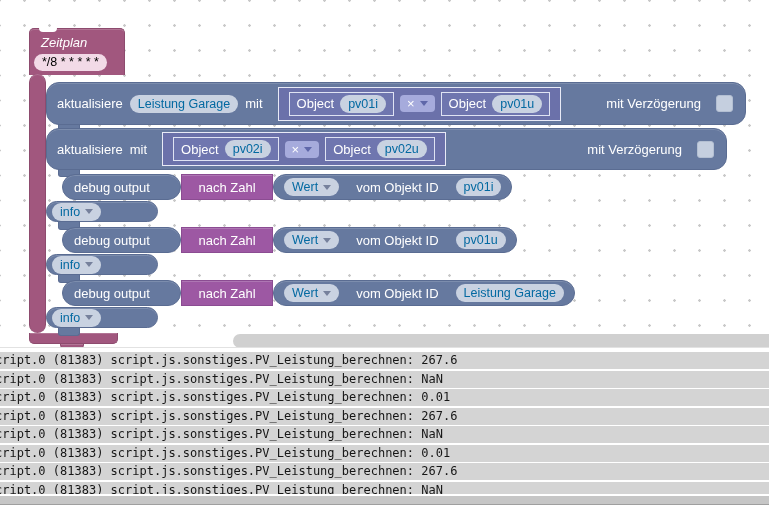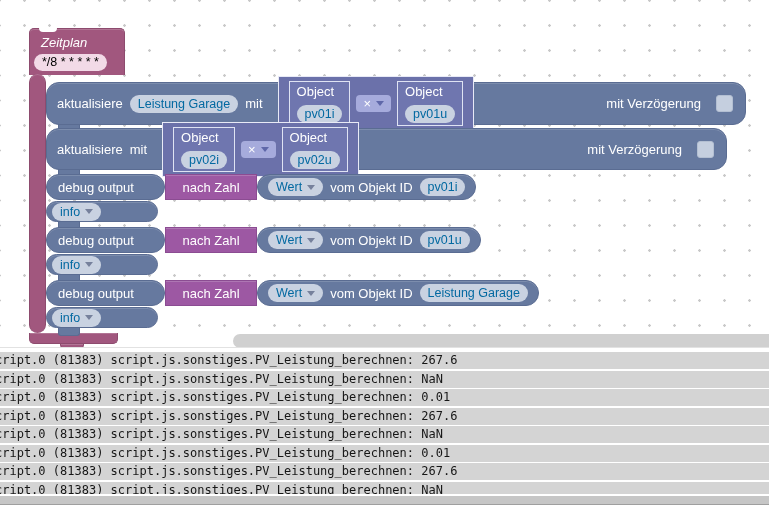--- a/index.html
+++ b/index.html
@@ -31,36 +31,36 @@
   .zp-spine{left:29px;top:74px;width:17px;height:259px;border-top:none;border-bottom:none;}
   .zp-foot{left:29px;top:333px;width:89px;height:11px;border-radius:0 0 5px 5px;border-top:none;}
   .zp-foot-tab{left:60px;top:343px;width:24px;height:6px;border-radius:0 0 4px 4px;}
 
   
   .row{display:flex;align-items:center;padding:0 12px 0 10px;gap:7px;}
   .row1{left:46px;top:82px;width:700px;height:43px;}
   .row2{left:46px;top:128px;width:681px;height:42px;}
   .mathblk{display:flex;align-items:center;gap:6px;padding:4px 10px;background:#6b71aa;
            border:1px solid #e8eaf6;margin-left:8px;}
-  .objblk{display:flex;gap:6px;padding:2px 7px;background:#6f76af;
-          border:1px solid #dfe3f3;flex-direction:column;}
+  .objblk{display:flex;align-items:center;gap:6px;padding:2px 7px;background:#6f76af;
+          border:1px solid #dfe3f3;}
   .opblk{background:#a6abdc;border-radius:4px;padding:1px 7px;display:inline-flex;align-items:center;
          gap:5px;color:#fff;}
   .opblk .caret{border-top-color:#5f67a9;}
   .delay{margin-left:auto;display:flex;align-items:center;gap:15px;}
   .checkbox{width:15px;height:15px;background:#c5cfdf;border-radius:3px;border:1px solid #b3bfd2;}
 
   
   .dbg{position:absolute;left:46px;}
-  .dbg-line1{display:flex;height:26px;}
+  .dbg-line1{display:flex;height:26px;padding-left:16px;}
   .seg{box-sizing:border-box;display:flex;align-items:center;color:#fff;font-size:13px;}
   .seg-base{width:119px;padding-left:11px;}
   .seg-conv{width:92px;justify-content:center;background:#9d58a3;border:1px solid #8b4c92;
             box-shadow:inset 0 1px 0 rgba(255,255,255,.18);}
-  .seg-val{gap:7px;padding:0 10px;text-align:center;}
+  .seg-val{gap:17px;padding:0 10px;text-align:center;}
   .dbg-line2{margin-top:1px;width:112px;height:21px;display:flex;align-items:center;
              padding-left:5px;box-sizing:border-box;}
   .dbg1{top:174px;} .dbg2{top:227px;} .dbg3{top:280px;}
 
   
   .stack-tab{position:absolute;left:58px;width:20px;background:#66799f;border:1px solid #5a6c92;
              border-top:none;border-radius:0 0 3px 3px;}
 
   
   .hscroll{position:absolute;left:233px;top:334px;width:536px;height:14px;background:#d0d0d0;

